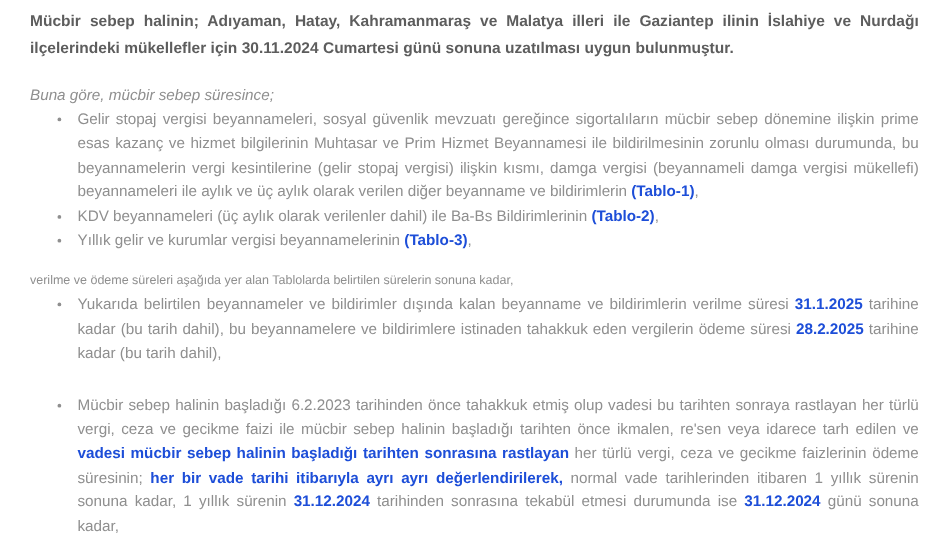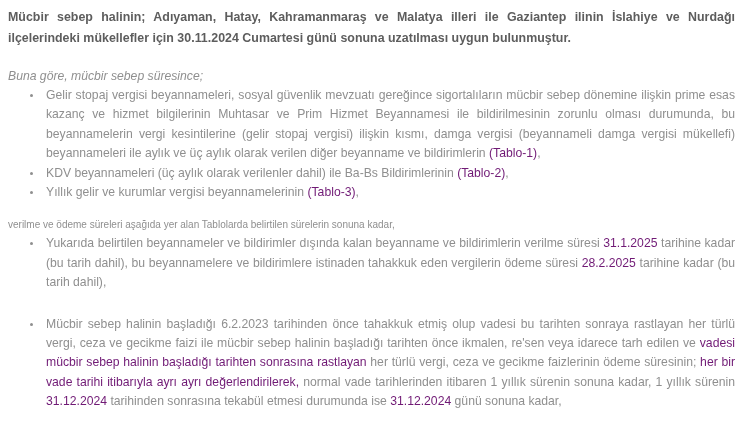--- a/index.html
+++ b/index.html
@@ -14,21 +14,21 @@
     overflow: hidden;
     font-family: "Liberation Sans", "DejaVu Sans", sans-serif;
     color: #8d8d8d;
     -webkit-font-smoothing: antialiased;
   }
 
   .page {
     box-sizing: border-box;
     width: 750px;
     height: 427px;
-    padding: 7px 15px 0 8px;
+    padding: 7px 15px 0 24px;
     position: relative;
     background: #ffffff;
   }
 
   
   .doc-heading {
     font-size: 12.4px;
     line-height: 20.5px;
     font-weight: bold;
     color: #5d5d5d;
@@ -84,22 +84,22 @@
     line-height: 19px;
     color: #8f8f8f;
     margin: 13px 0 0 0;
     text-align: left;
   }
 
   .group-b { margin-top: 14px; }
   .group-b > li + li { margin-top: 22px; }
 
   b, strong, .b {
-    font-weight: normal;
-    color: #701a75;
+    font-weight: bold;
+    color: #1d4ed8;
   }
 </style>
 </head>
 <body>
 
 <div class="page">
 
   <p class="doc-heading">Mücbir sebep halinin; Adıyaman, Hatay, Kahramanmaraş ve Malatya illeri ile Gaziantep ilinin İslahiye ve Nurdağı ilçelerindeki mükellefler için 30.11.2024 Cumartesi günü sonuna uzatılması uygun bulunmuştur.</p>
 
   <p class="lead-paragraph">Buna göre, mücbir sebep süresince;</p>

